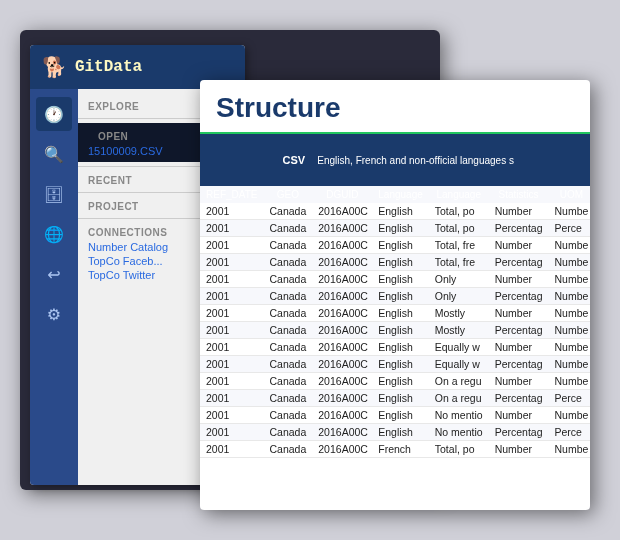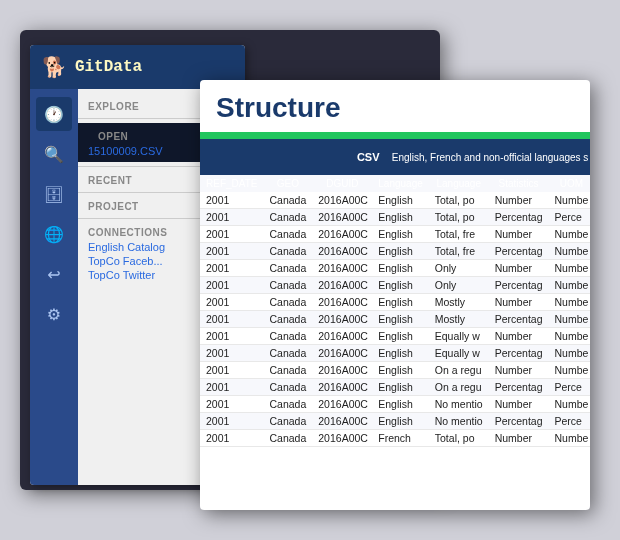--- a/index.html
+++ b/index.html
@@ -148,42 +148,42 @@
       box-shadow: 4px 4px 20px rgba(0,0,0,0.5);
       display: flex;
       flex-direction: column;
     }
 
     .structure-title {
       font-size: 28px;
       font-weight: bold;
       color: #1a3a6b;
       padding: 12px 16px 8px;
-      border-bottom: 7px solid #22c55e;
+      border-bottom: 2px solid #22c55e;
     }
 
     .table-container {
       flex: 1;
       overflow: hidden;
     }
 
     .data-table {
       width: 100%;
       border-collapse: collapse;
       font-size: 11px;
     }
 
     .table-header-row {
       background: #1a3a6b;
       color: white;
     }
 
     .table-header-row th {
-      padding: 12px 6px;
-      text-align: right;
+      padding: 20px 6px;
+      text-align: center;
       font-weight: bold;
       white-space: nowrap;
       font-size: 11px;
     }
 
     .table-header-row th:first-child {
       padding-left: 8px;
     }
 
     .col-header-label {
@@ -239,21 +239,21 @@
       <div class="open-section">
         <div class="section-label">OPEN</div>
         <a class="file-link">15100009.CSV</a>
       </div>
       <hr class="divider">
       <div class="section-label">RECENT</div>
       <hr class="divider">
       <div class="section-label">PROJECT</div>
       <hr class="divider">
       <div class="section-label">CONNECTIONS</div>
-      <a class="connection-link">English Catalog</a>
+      <a class="connection-link">Number Catalog</a>
       <a class="connection-link">TopCo Faceb...</a>
       <a class="connection-link">TopCo Twitter</a>
     </div>
   </div>
 </div>
 
 <div class="structure-window">
   <div class="structure-title">Structure</div>
 
   <div class="table-container">

